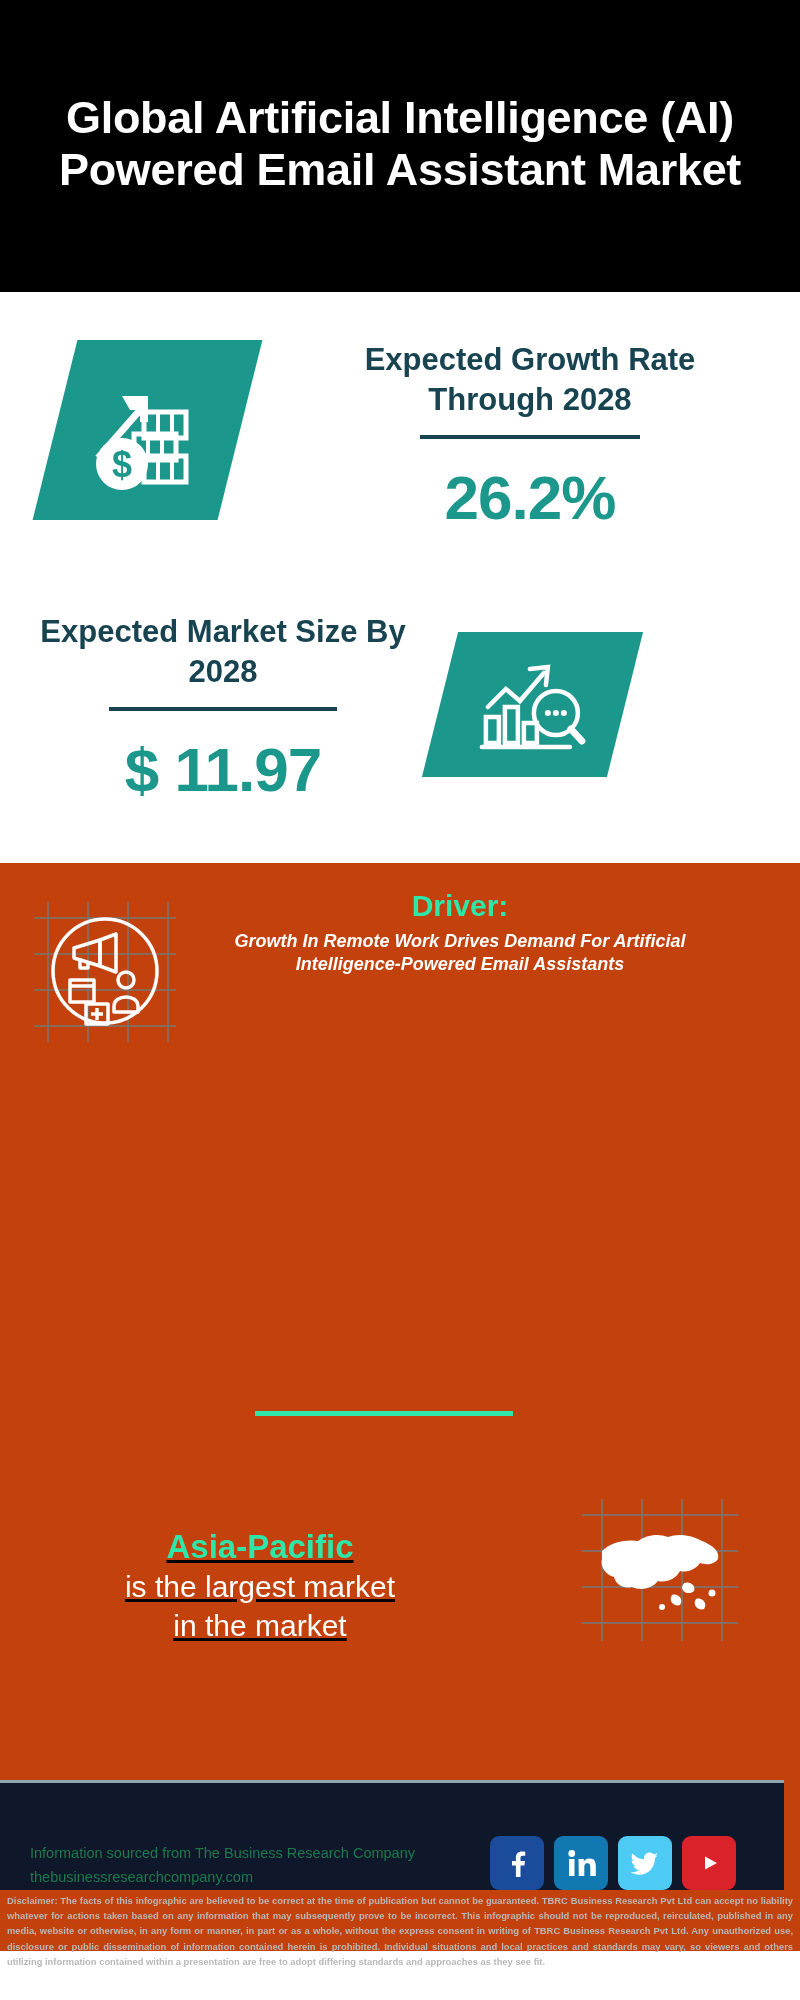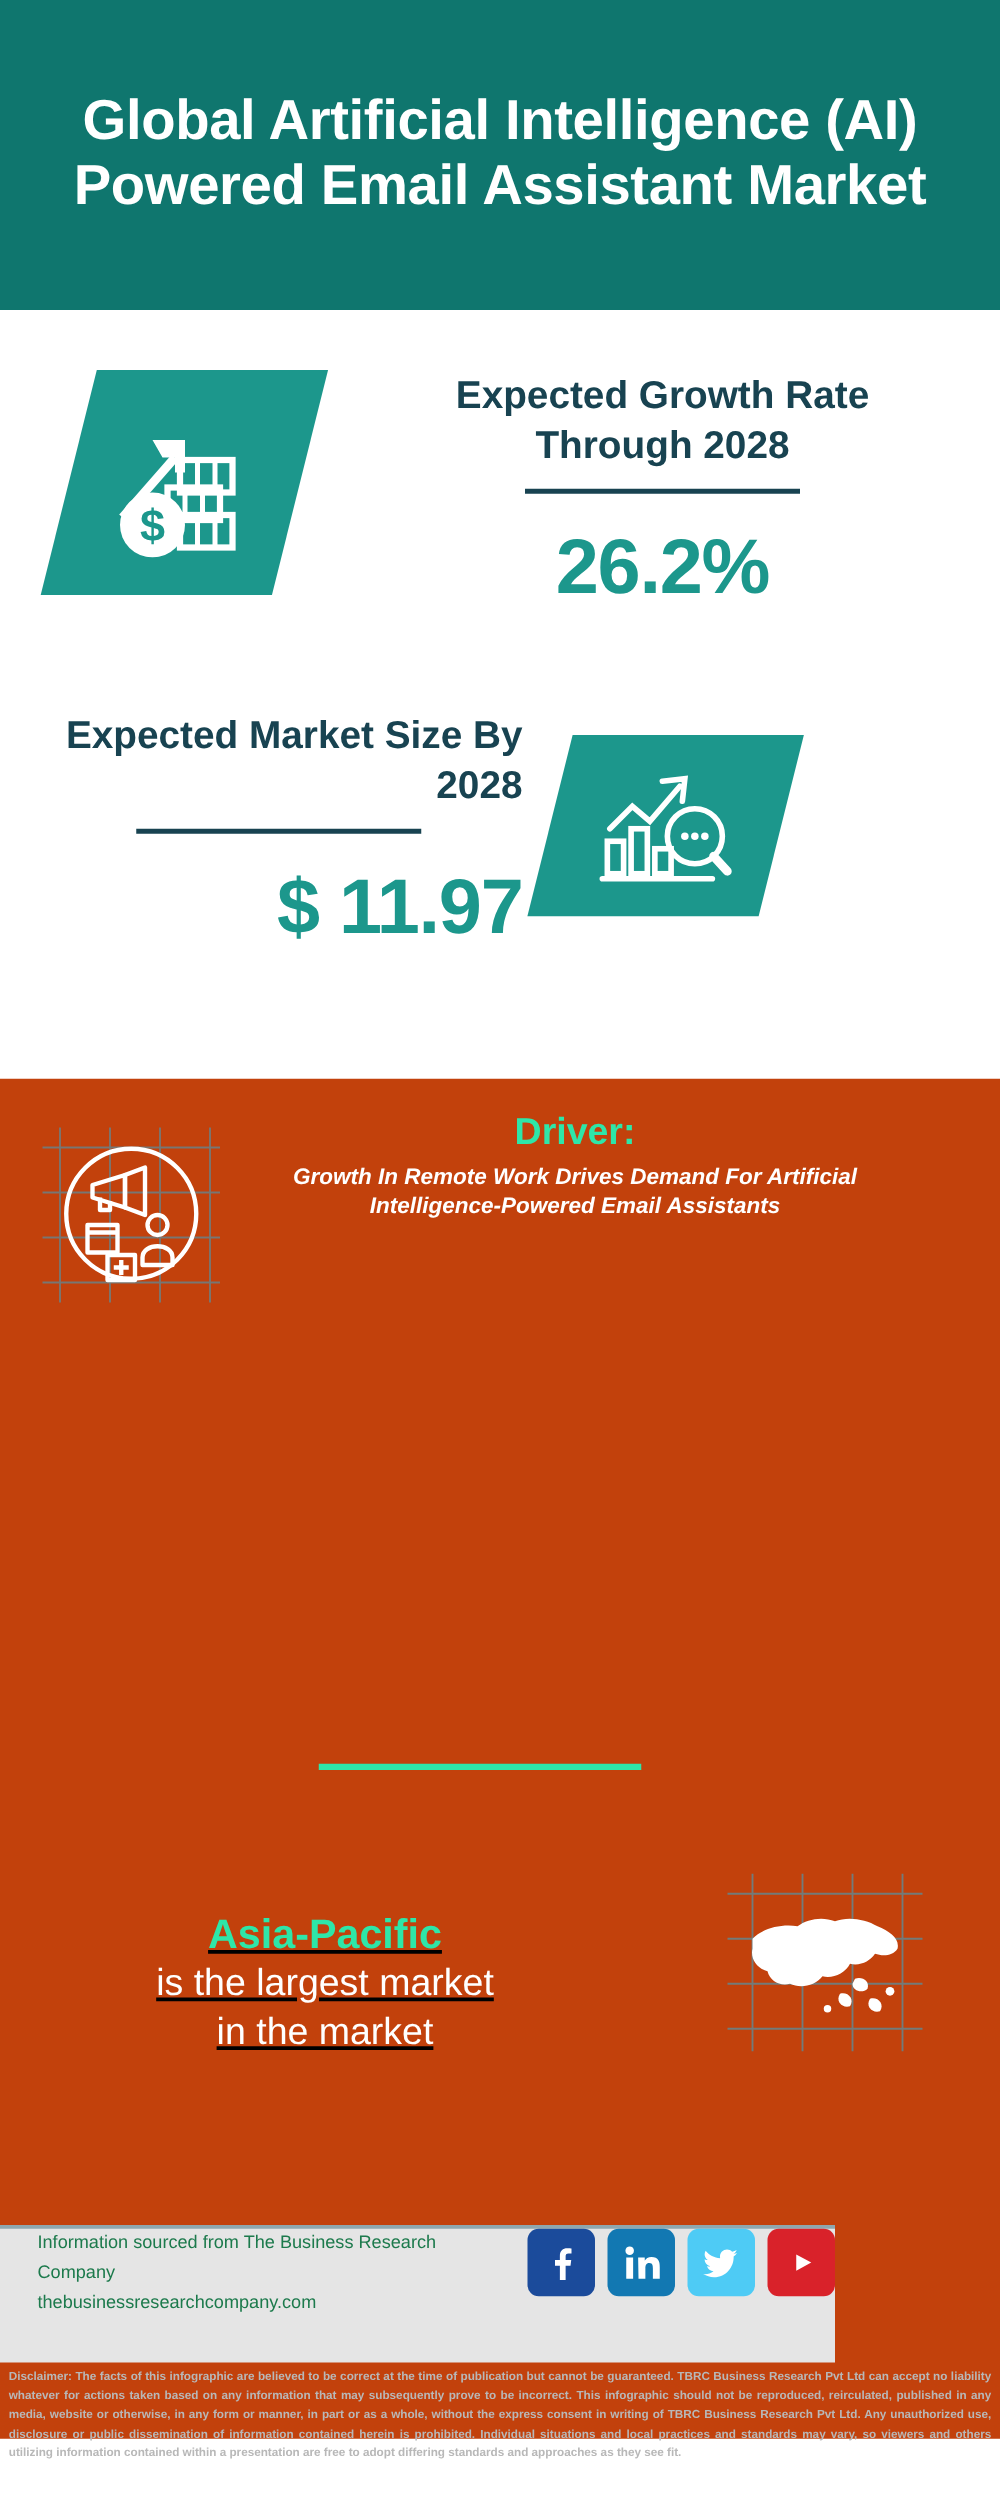--- a/index.html
+++ b/index.html
@@ -7,22 +7,22 @@
   body {
     width:800px; height:2000px;
     font-family:"Liberation Sans", sans-serif;
     background:#ffffff;
     overflow:hidden;
     position:relative;
   }
 
   
   .header{
-    width:800px; height:248px;
-    background:#0f766e;
+    width:800px; height:292px;
+    background:#000000;
     display:flex; align-items:center; justify-content:flex-end;
     padding:6px 40px 10px;
   }
   .header h1{
     color:#ffffff;
     font-size:45px;
     font-weight:bold;
     line-height:1.16;
     text-align:center;
     letter-spacing:-0.3px;
@@ -62,21 +62,21 @@
   .rule.wide{ width:228px; }
   .stat-value{
     color:#1C978C;
     font-size:62px; font-weight:bold; line-height:1.12;
     letter-spacing:-1px;
     margin-top:24px;
   }
 
   
   .size-text{
-    position:absolute; left:28px; top:320px; width:390px; text-align:right;
+    position:absolute; left:28px; top:320px; width:390px; text-align:center;
   }
   .size-badge{ left:440px; top:340px; width:185px; height:145px; }
 
   
   .skyline{
     position:absolute;
     left:0; top:808px;
     width:800px; height:110px;
     display:block;
   }
@@ -121,24 +121,24 @@
     color:#2EE6A8; font-size:33px; font-weight:bold; line-height:1.25;
   }
   .region-body{
     color:#ffffff; font-size:30px; line-height:1.3;
   }
   .region-map-wrap{ width:280px; display:flex; justify-content:center; padding-top:14px; }
 
   
   .footer-bar{
     position:absolute; left:0; top:1780px;
-    width:668px; height:110px;
-    background:#e5e5e5;
+    width:784px; height:110px;
+    background:#0f172a;
     border-top:3px solid #8fa7ae;
-    display:flex; align-items:flex-start;
+    display:flex; align-items:flex-end;
   }
   .source-text{
     margin-left:30px; width:450px;
     color:#1C7A4C; font-size:14.5px; line-height:1.65;
   }
   .socials{ display:flex; gap:10px; margin-left:10px; }
   .social{
     width:54px; height:54px; border-radius:9px;
     display:flex; align-items:center; justify-content:center;
   }

